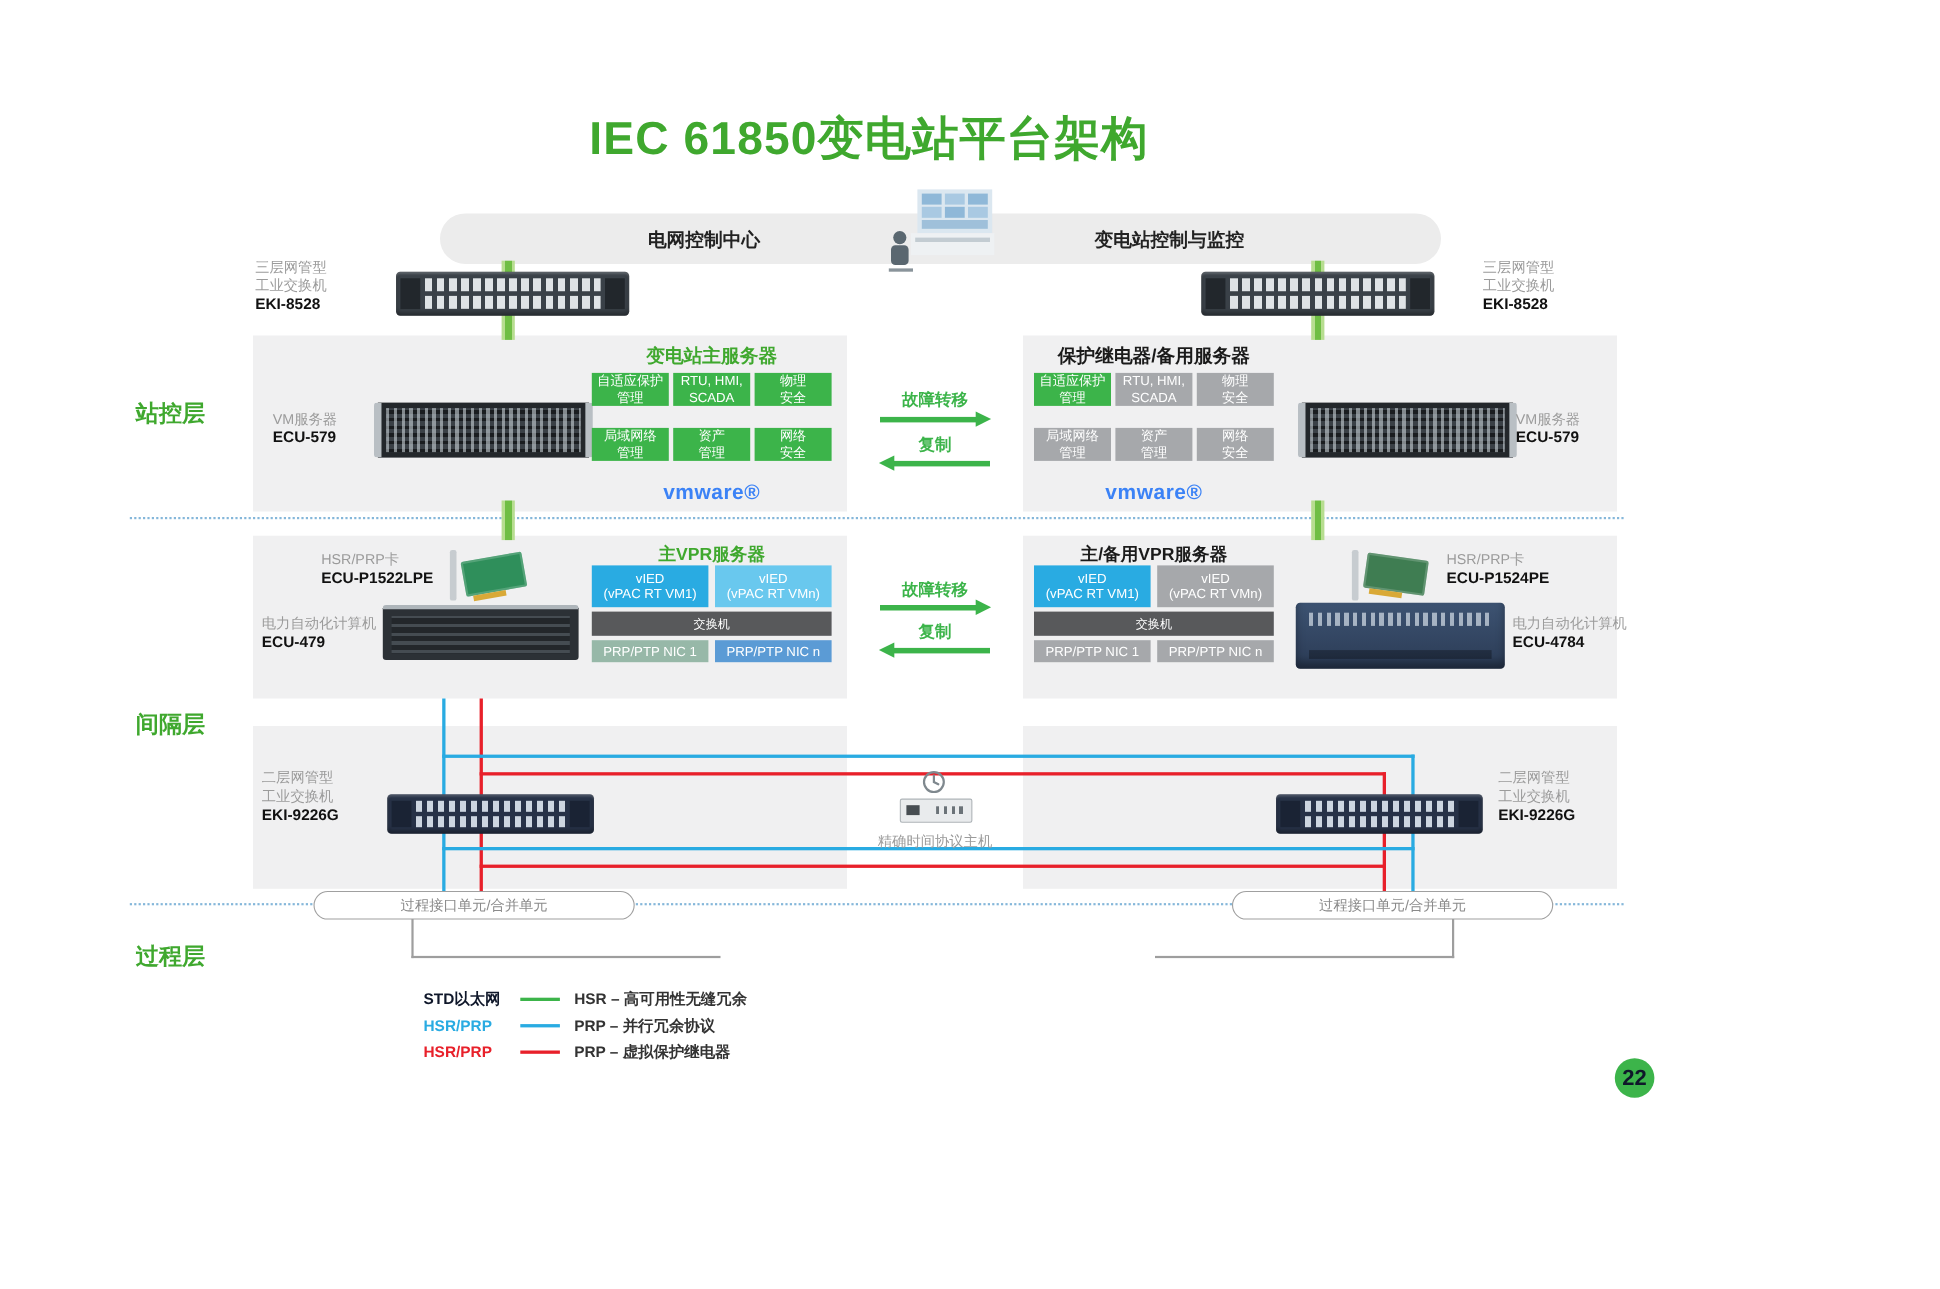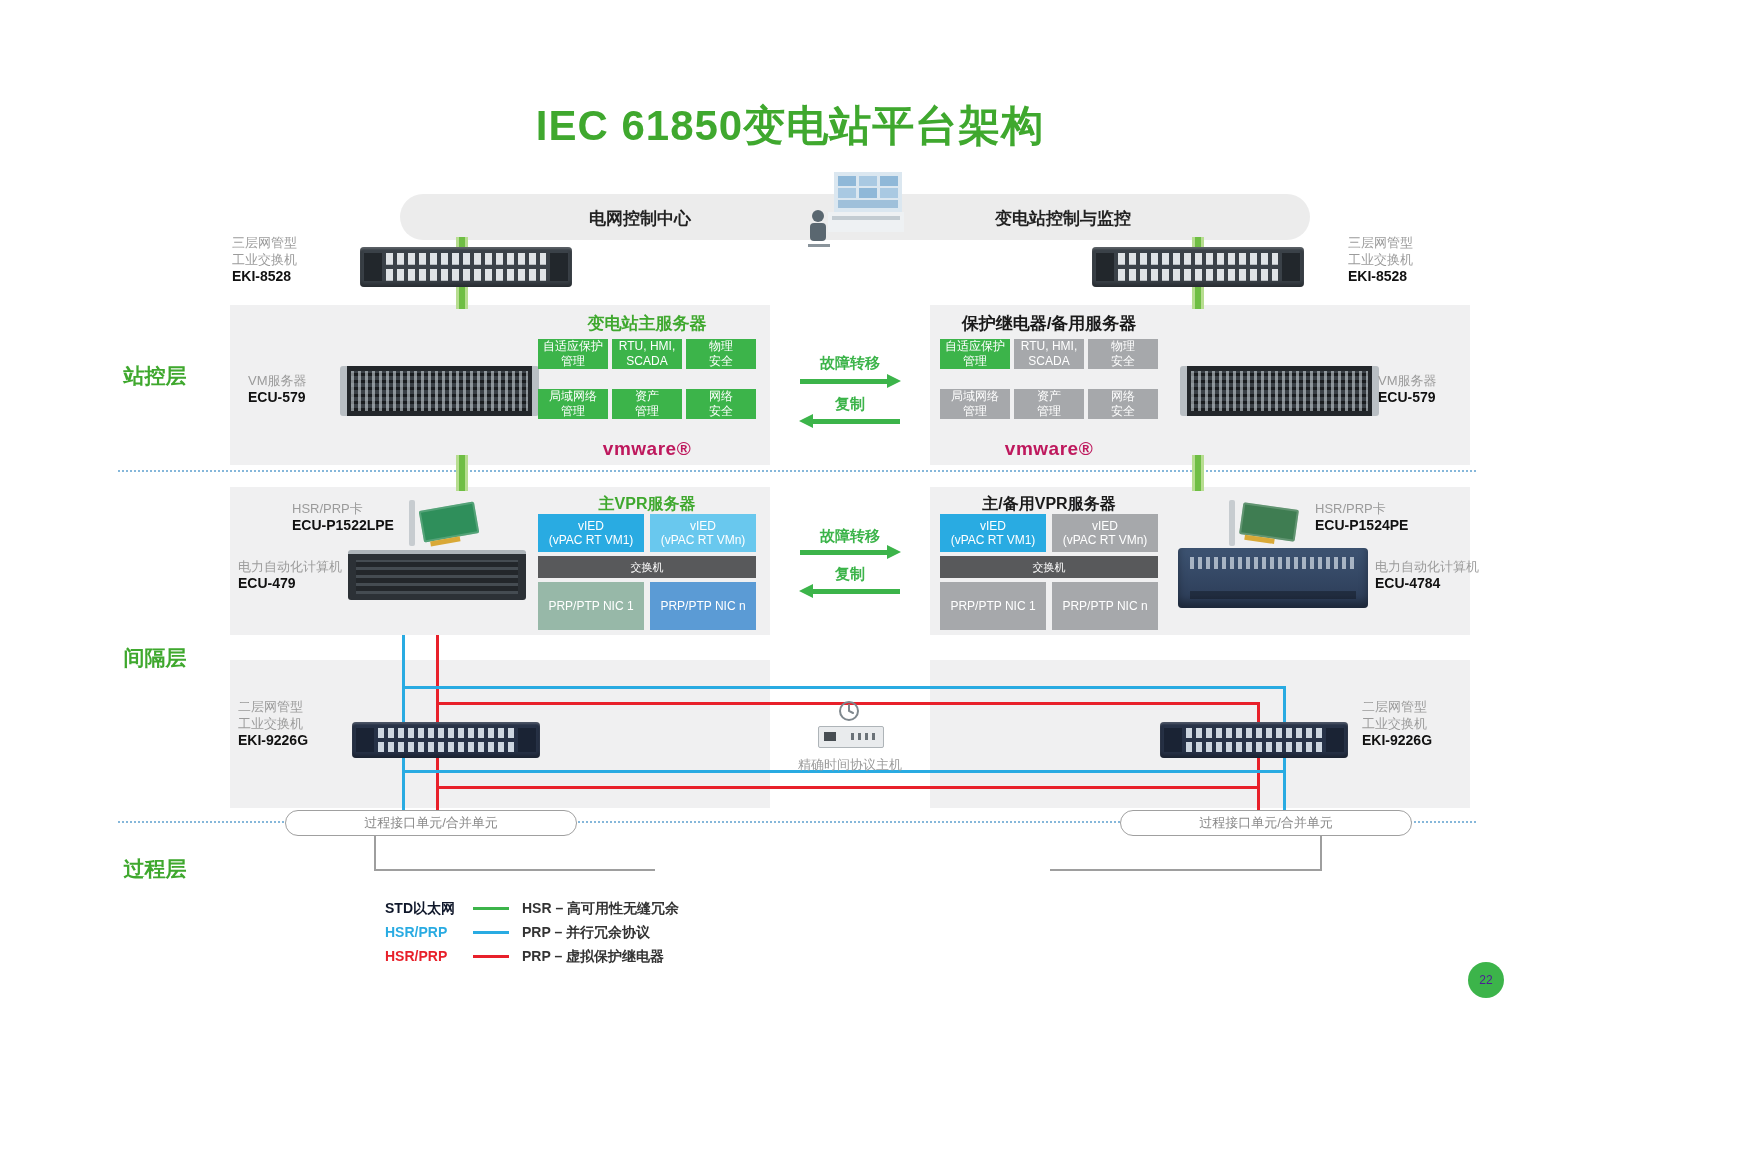--- a/index.html
+++ b/index.html
@@ -12,44 +12,44 @@
   
   .main-title { text-align:center; font-size:42px; font-weight:bold; color:var(--brand_green,#3fa82e); letter-spacing:1px; }
   .layer-label { font-size:21px; font-weight:bold; color:var(--brand_green,#3fa82e); text-align:center; }
   .banner { background:#ececec; border-radius:24px; }
   .banner-text { font-size:17px; font-weight:bold; color:#222; text-align:center; }
   .dev-label { font-size:13px; color:#9b9b9b; line-height:17px; }
   .dev-label .model { color:#111; font-weight:bold; font-size:14px; }
   .block-title { text-align:center; font-weight:bold; font-size:17px; }
   .green-t { color:var(--brand_green,#3fa82e); }
   .dark-t { color:#1a1a1a; }
-  .vmware { text-align:center; font-weight:bold; font-size:19px; color:#be185d; letter-spacing:0.5px; }
+  .vmware { text-align:center; font-weight:bold; font-size:19px; color:#3b82f6; letter-spacing:0.5px; }
   .pill { background:#fff; border:1.5px solid #a0a0a0; border-radius:13px; display:flex; align-items:center; justify-content:center;
           font-size:13px; color:#8a8a8a; }
   .legend-label { font-size:14px; font-weight:bold; }
   .legend-text { font-size:14px; font-weight:bold; color:#333; }
   .legend-line { position:absolute; height:3px; }
   .page-badge { background:var(--cell_green,#3cb44a); border-radius:50%; display:flex; align-items:center; justify-content:center;
-                color:#4c1d95; font-weight:normal; font-size:12px; }
+                color:#0f172a; font-weight:bold; font-size:20px; }
   .gray-note { font-size:13px; color:#9b9b9b; text-align:center; }
 
   
   .panel { background:var(--panel_gray,#f0f0f1); }
   .dashed { border-top:2px dotted var(--dashed_blue,#85b7da); }
 
   
   .cell { width:70px; height:30px; display:flex; align-items:center; justify-content:center; text-align:center;
           color:#fff; font-size:12px; line-height:15px; white-space:pre-line; }
   .cell-green { background:var(--cell_green,#3cb44a); }
   .cell-gray { background:var(--cell_gray,#a6a8ab); }
   .vbox { width:106px; height:38px; display:flex; align-items:center; justify-content:center; text-align:center;
           color:#fff; font-size:12px; line-height:14px; white-space:pre-line; }
   .bar { width:218px; height:22px; display:flex; align-items:center; justify-content:center; color:#fff; font-size:11px;
          background:var(--bar_dark,#58595b); }
-  .nic { width:106px; height:48px; display:flex; align-items:center; justify-content:center; color:#fff; font-size:12px; }
+  .nic { width:106px; height:20px; display:flex; align-items:center; justify-content:center; color:#fff; font-size:12px; }
   .bg-blue { background:var(--vied_blue,#29abe2); }
   .bg-blue-light { background:var(--vied_blue_light,#69c8ee); }
   .bg-teal { background:var(--nic_teal,#97b8a8); }
   .bg-steel { background:var(--nic_blue,#5b9bd5); }
   .bg-gray { background:var(--cell_gray,#a6a8ab); }
 
   
   .arrow-text { width:110px; text-align:center; color:var(--cell_green,#3cb44a); font-weight:bold; font-size:15px; }
   .h-arrow { height:5px; background:var(--cell_green,#3cb44a); }
   .h-arrow.right::after { content:""; position:absolute; right:-13px; top:-5px; width:0; height:0;

